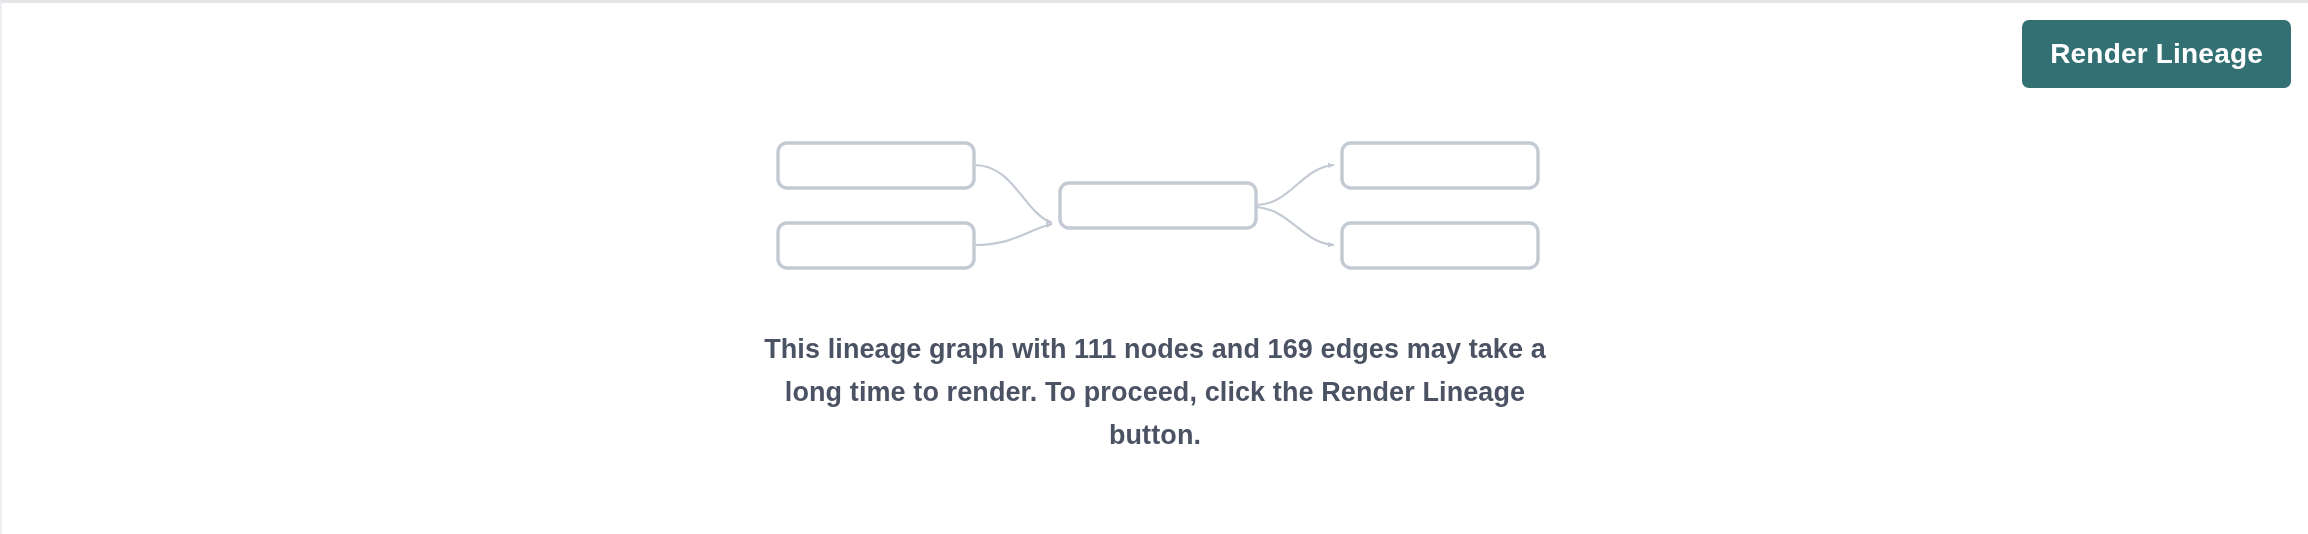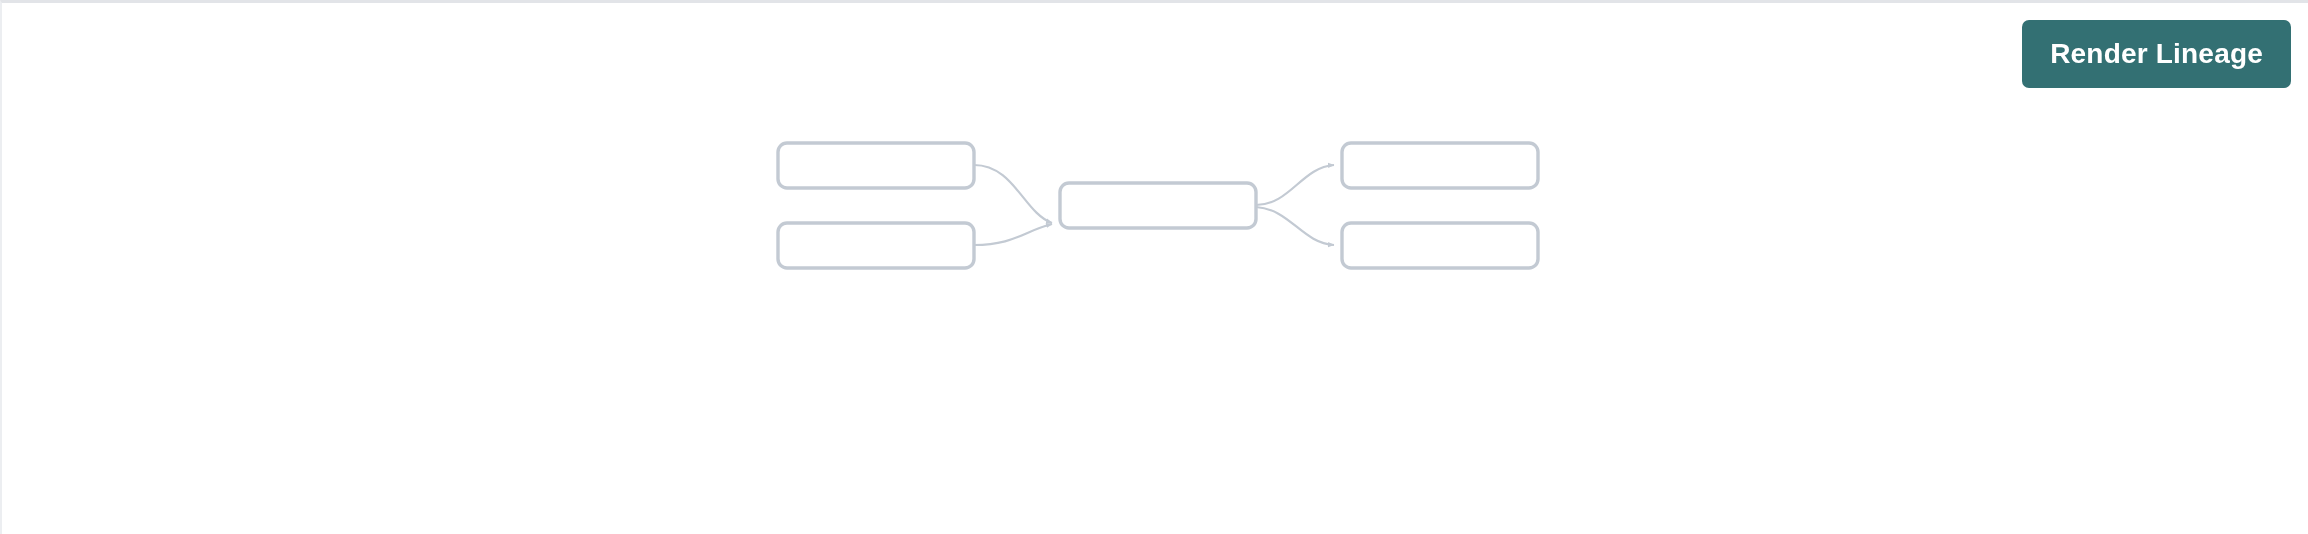--- a/index.html
+++ b/index.html
@@ -119,15 +119,16 @@
         <path d="M494,76 C528,78 540,112 572,114" fill="none" stroke="#c3cad3" stroke-width="2.2" marker-end="url(#arrowhead)"></path>
 
         <rect x="16" y="12" width="196" height="45" rx="9" ry="9" fill="#ffffff" stroke="#c3cad3" stroke-width="3.4"></rect>
         <rect x="16" y="92" width="196" height="45" rx="9" ry="9" fill="#ffffff" stroke="#c3cad3" stroke-width="3.4"></rect>
         <rect x="298" y="52" width="196" height="45" rx="9" ry="9" fill="#ffffff" stroke="#c3cad3" stroke-width="3.4"></rect>
         <rect x="580" y="12" width="196" height="45" rx="9" ry="9" fill="#ffffff" stroke="#c3cad3" stroke-width="3.4"></rect>
         <rect x="580" y="92" width="196" height="45" rx="9" ry="9" fill="#ffffff" stroke="#c3cad3" stroke-width="3.4"></rect>
       </svg>
     </div>
 
+    <div class="message">This lineage graph with 111 nodes and 169 edges may take a long time to render. To proceed, click the Render Lineage button.</div>
 
   </div>
 </div>
 
 </body></html>

